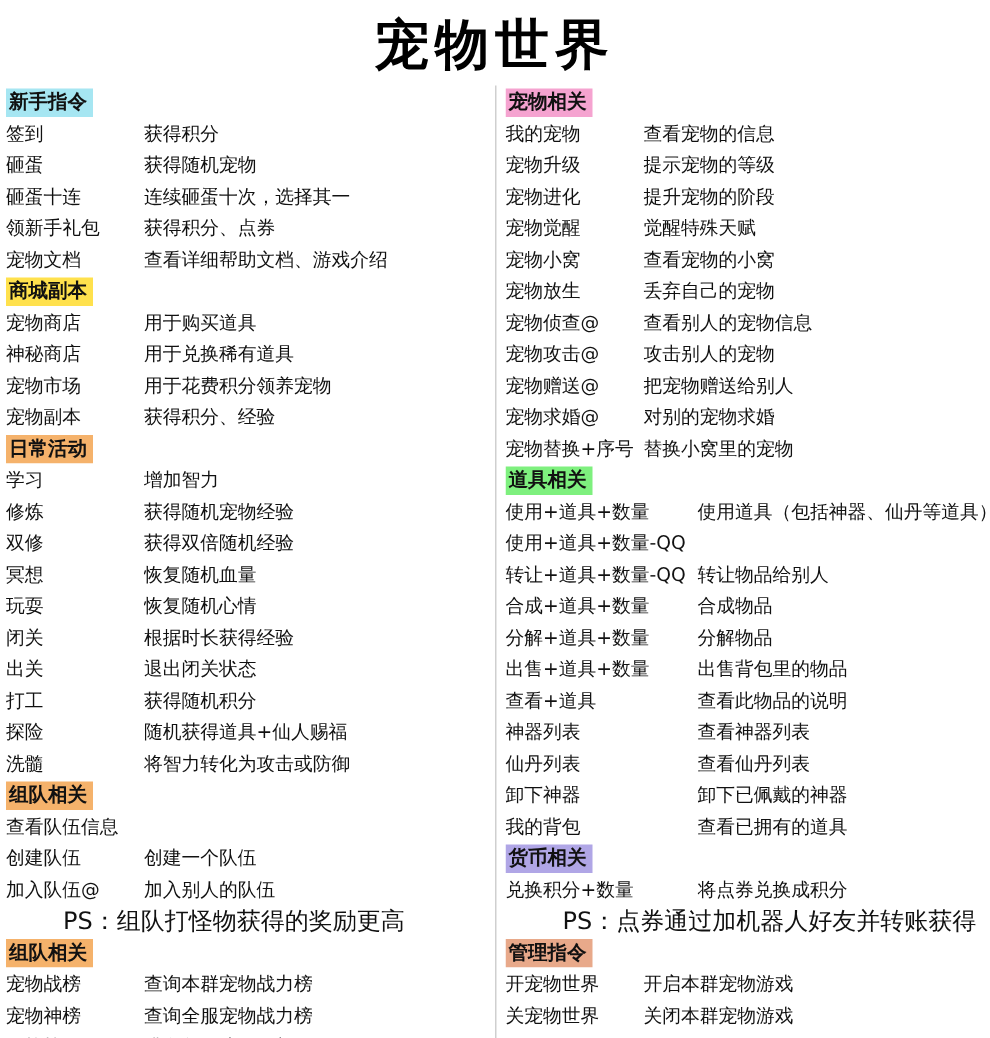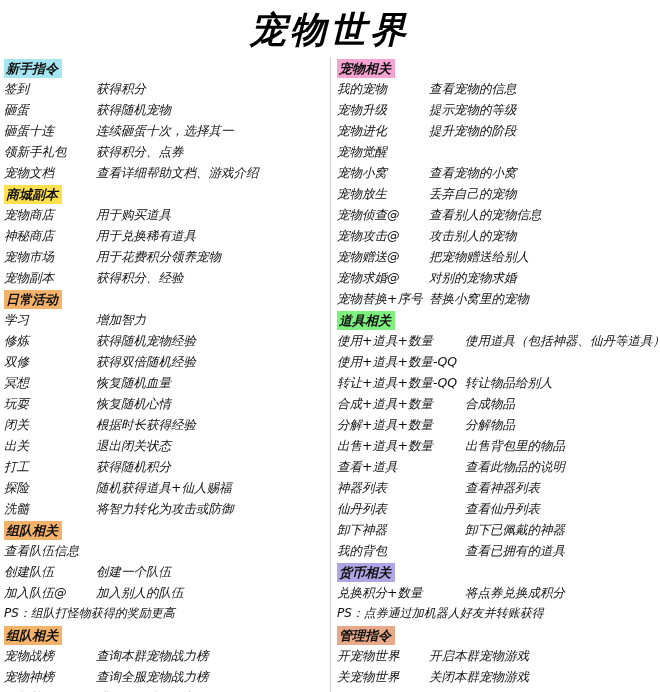--- a/index.html
+++ b/index.html
@@ -3,21 +3,21 @@
 <meta charset="utf-8">
 <style>
   html,body{margin:0;padding:0;}
   body{
     width:660px;height:692px;
     background:#ffffff;
     font-family:"DejaVu Sans","Liberation Sans",sans-serif;
     color:#111;
     overflow:hidden;
   }
-  #page{position:relative;width:660px;height:692px;box-sizing:border-box;font-style:italic;}
+  #page{position:relative;width:660px;height:692px;box-sizing:border-box;}
   .title{
     text-align:center;
     font-size:36px;
     font-weight:700;
     letter-spacing:4px;
     padding-top:6px;
     padding-bottom:2px;
     color:#000;
     font-family:"DejaVu Serif","Liberation Serif",serif;
   }
@@ -54,25 +54,26 @@
   }
   .hdr{
     display:inline-block;
     font-weight:700;
     padding:1px 4px 1px 2px;
     line-height:17px;
     font-size:13px;
   }
   .hdrrow{height:21px;line-height:21px;}
   .note{
-    font-size:12px;
+    font-size:16px;
     line-height:21px;
     height:21px;
     overflow:hidden;
     white-space:nowrap;
+    margin-left:38px;
   }
 </style>
 </head>
 <body>
 
 <div id="page">
   <div class="title">宠物世界</div>
 
   <div class="cols">
 
@@ -212,20 +213,21 @@
       <div class="row">
           <span class="k">宠物升级</span>
           <span class="v">提示宠物的等级</span>
         </div>
       <div class="row">
           <span class="k">宠物进化</span>
           <span class="v">提升宠物的阶段</span>
         </div>
       <div class="row">
           <span class="k">宠物觉醒</span>
+          <span class="v">觉醒特殊天赋</span>
         </div>
       <div class="row">
           <span class="k">宠物小窝</span>
           <span class="v">查看宠物的小窝</span>
         </div>
       <div class="row">
           <span class="k">宠物放生</span>
           <span class="v">丢弃自己的宠物</span>
         </div>
       <div class="row">

